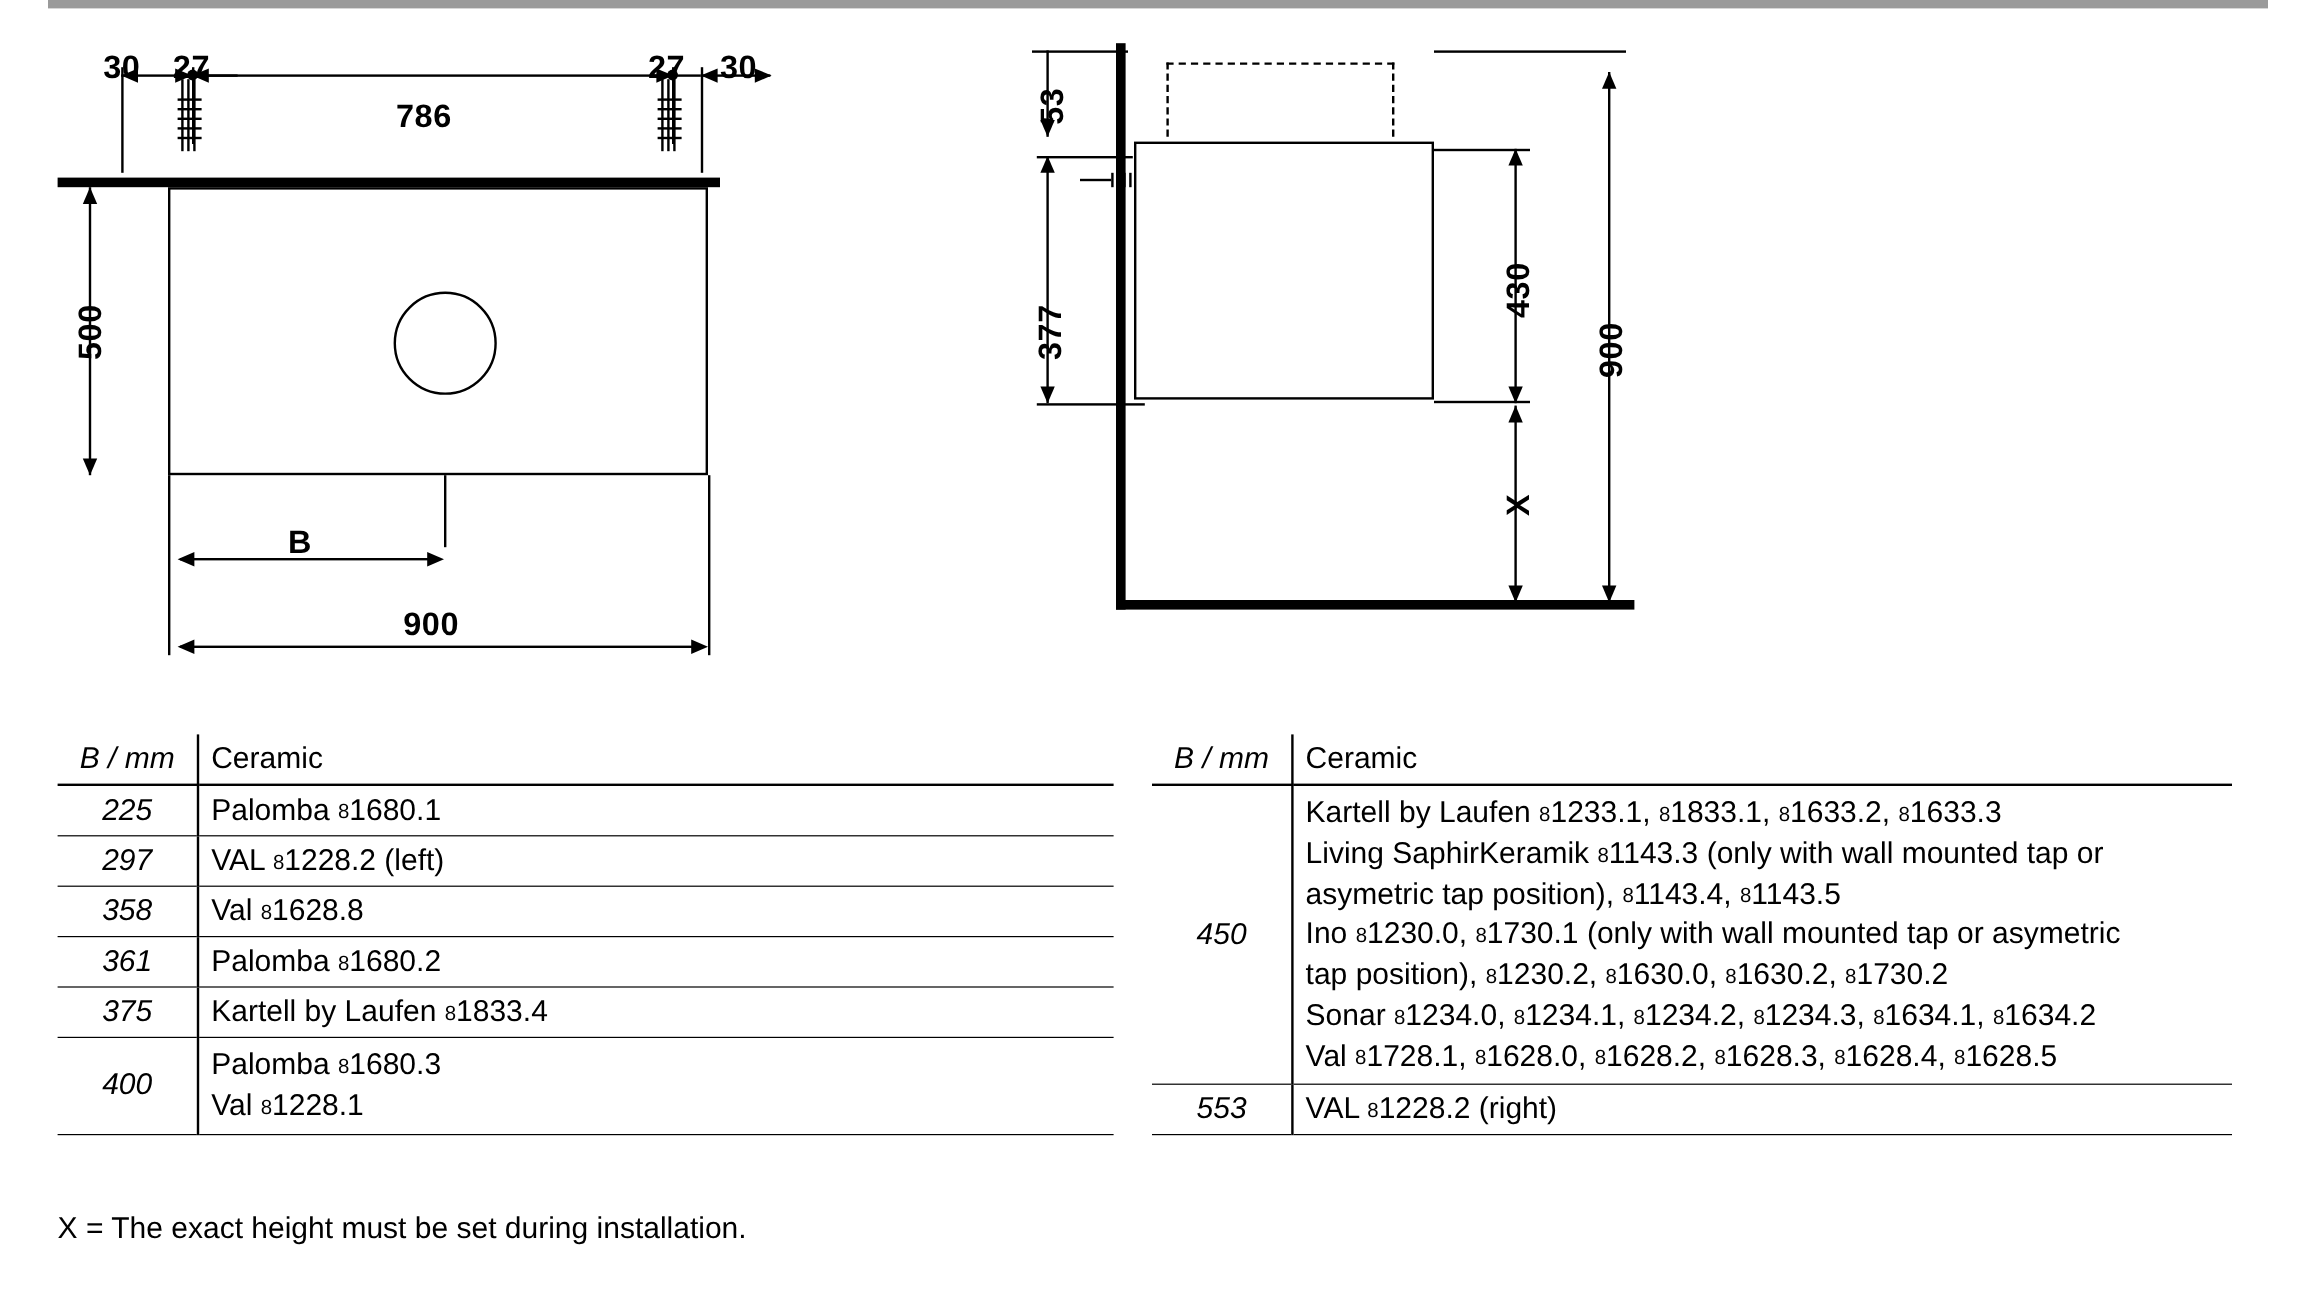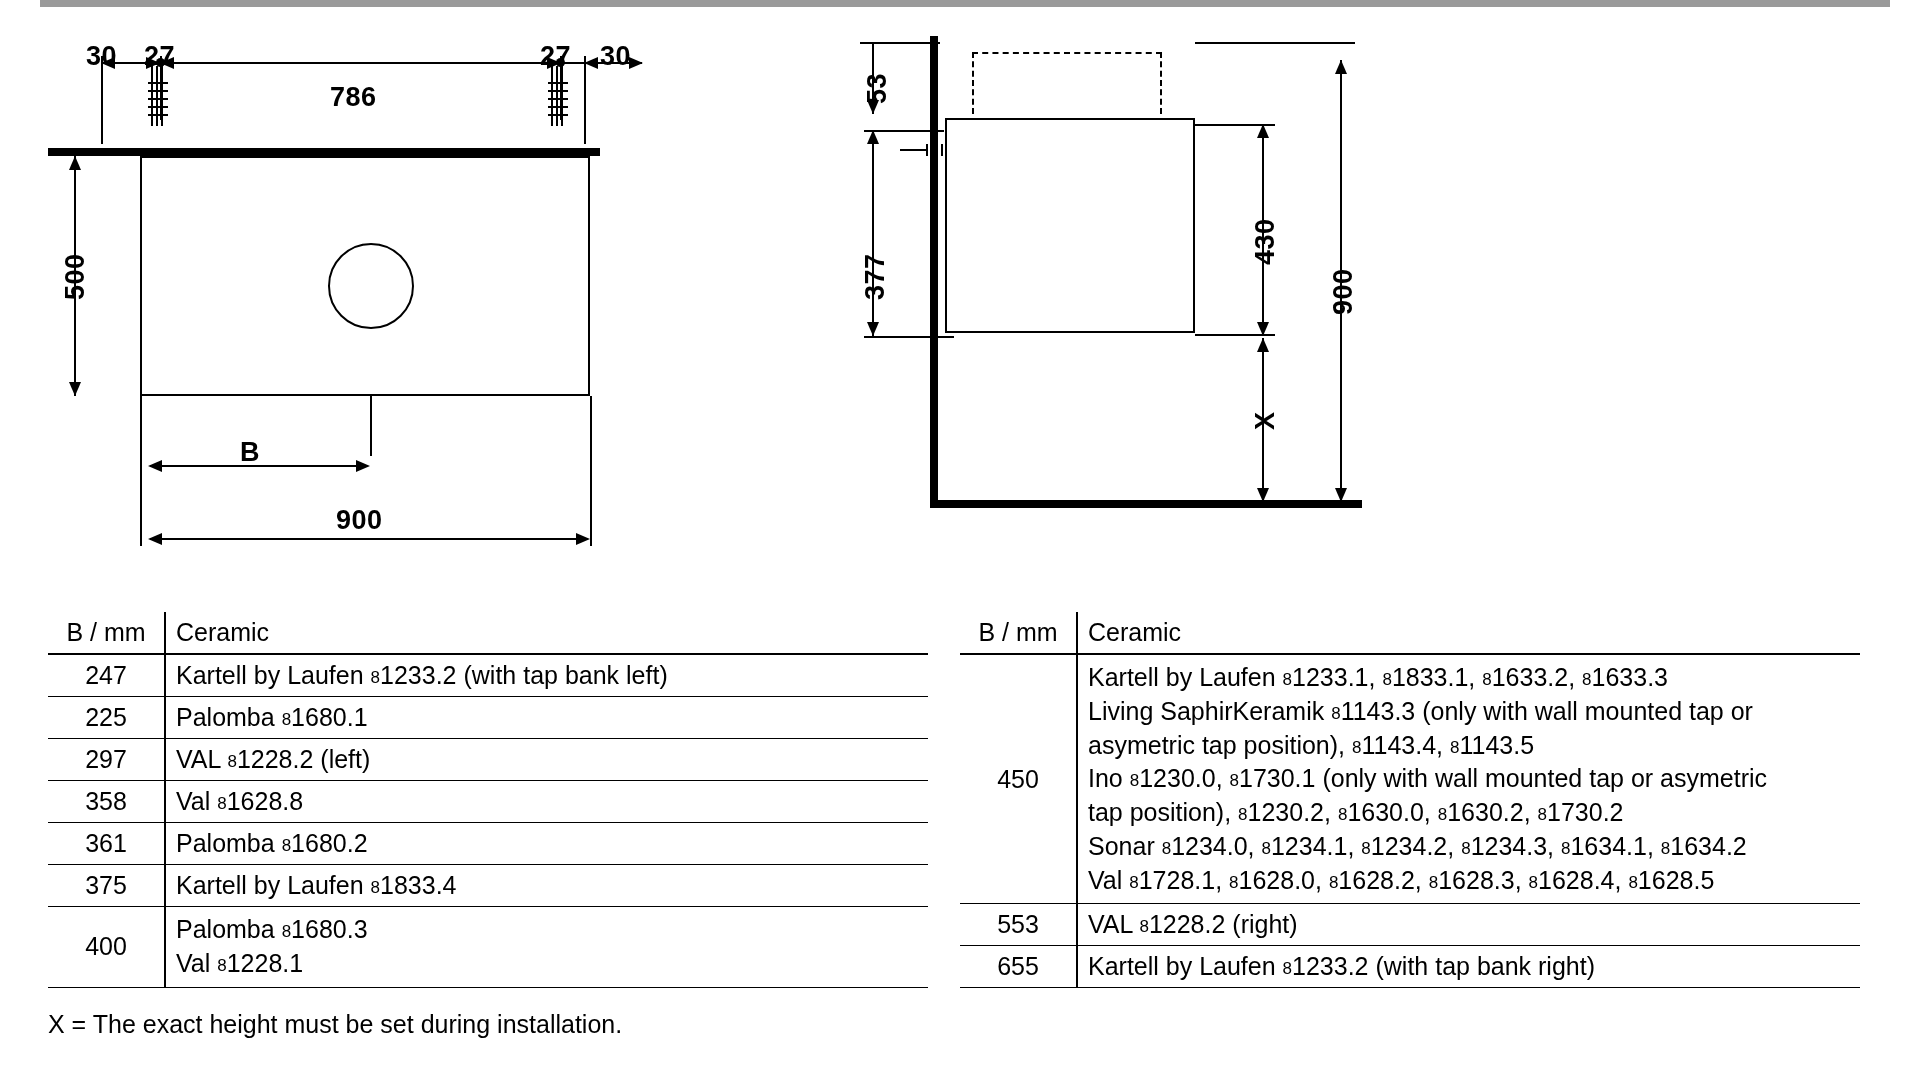--- a/index.html
+++ b/index.html
@@ -29,21 +29,21 @@
   .arr-d{border-left:6px solid transparent;border-right:6px solid transparent;border-top:14px solid #000;}
   .dot{position:absolute;width:9px;height:9px;border-radius:50%;background:#000;}
   .rect{position:absolute;border:2px solid #000;box-sizing:border-box;}
   .dashed{position:absolute;border:2px dashed #000;border-top:2px dashed #000;box-sizing:border-box;}
   .circle{position:absolute;border:2px solid #000;border-radius:50%;box-sizing:border-box;}
   .screw{position:absolute;}
   .screw i{position:absolute;background:#000;width:2px;}
   
   .tbl{position:absolute;border-collapse:collapse;font-size:25px;}
   .tbl td{padding:6px 10px;vertical-align:middle;}
-  .tbl .num{text-align:center;width:96px;border-right:2px solid #000;}
+  .tbl .num{text-align:center;width:96px;border-right:2px solid #000;font-style:italic;}
   .tbl .hdrrow td{border-bottom:2px solid #000;border-right:none;}
   .tbl .hdrrow td.num{border-right:2px solid #000;}
   .rowline{border-bottom:1.5px solid #000;}
   .sub{font-size:17px;vertical-align:baseline;position:relative;top:-1px;}
   .note{position:absolute;font-size:25px;text-align:center;}
   .multi div{line-height:1.35;}
 </style>
 </head>
 <body>
 
@@ -175,24 +175,20 @@
   <div class="dim-label rot" style="left:1328px;top:315px;">900</div>
 </div>
 
 <table class="tbl" style="left:48px;top:612px;width:880px;">
   <tbody>
       <tr class="hdrrow">
     <td class="num">B / mm</td>
     <td>Ceramic</td>
   </tr>
   <tr class="rowline">
-    <td class="num">247</td>
-    <td>Kartell by Laufen <span class="sub">8</span>1233.2 (with tap bank left)</td>
-  </tr>
-  <tr class="rowline">
     <td class="num">225</td>
     <td>Palomba <span class="sub">8</span>1680.1</td>
   </tr>
   <tr class="rowline">
     <td class="num">297</td>
     <td>VAL <span class="sub">8</span>1228.2 (left)</td>
   </tr>
   <tr class="rowline">
     <td class="num">358</td>
     <td>Val <span class="sub">8</span>1628.8</td>
@@ -232,18 +228,14 @@
       <div>Ino <span class="sub">8</span>1230.0, <span class="sub">8</span>1730.1 (only with wall mounted tap or asymetric</div>
       <div>tap position), <span class="sub">8</span>1230.2, <span class="sub">8</span>1630.0, <span class="sub">8</span>1630.2, <span class="sub">8</span>1730.2</div>
       <div>Sonar <span class="sub">8</span>1234.0, <span class="sub">8</span>1234.1, <span class="sub">8</span>1234.2, <span class="sub">8</span>1234.3, <span class="sub">8</span>1634.1, <span class="sub">8</span>1634.2</div>
       <div>Val <span class="sub">8</span>1728.1, <span class="sub">8</span>1628.0, <span class="sub">8</span>1628.2, <span class="sub">8</span>1628.3, <span class="sub">8</span>1628.4, <span class="sub">8</span>1628.5</div>
     </td>
   </tr>
   <tr class="rowline">
     <td class="num">553</td>
     <td>VAL <span class="sub">8</span>1228.2 (right)</td>
   </tr>
-  <tr class="rowline">
-    <td class="num">655</td>
-    <td>Kartell by Laufen <span class="sub">8</span>1233.2 (with tap bank right)</td>
-  </tr>
 </tbody>
   </table>
 
 </body></html>

